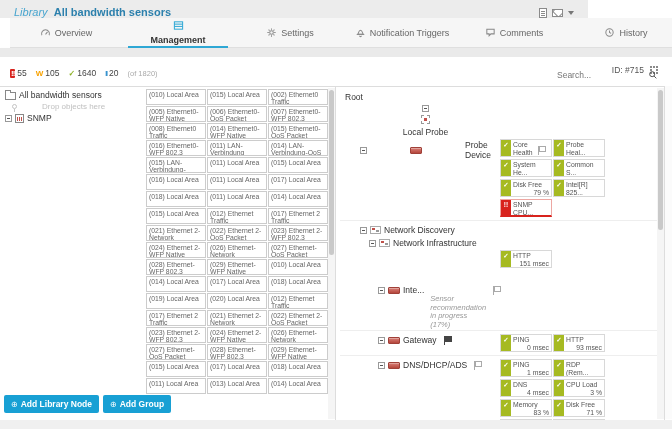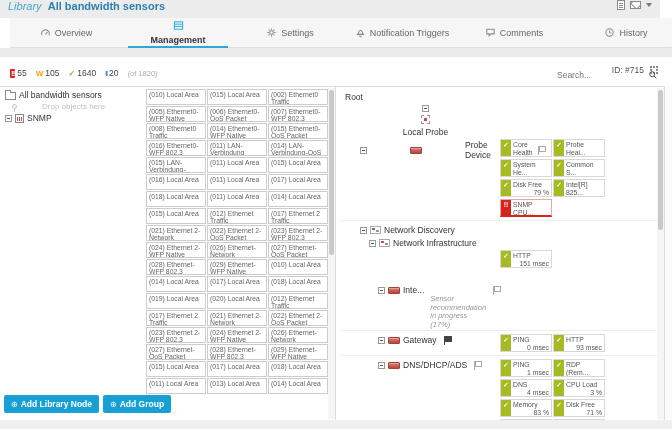--- a/index.html
+++ b/index.html
@@ -1,21 +1,21 @@
 <!DOCTYPE html>
 <html><head>
 <meta charset="utf-8">
 <style>
   * { margin:0; padding:0; box-sizing:border-box; }
   html,body { width:672px; height:429px; overflow:hidden; background:#fff;
     font-family:"Liberation Sans", sans-serif; position:relative; }
 
   
-  .header { position:absolute; left:0; top:0; width:660px; height:18px;
-    background:#ececec; display:flex; align-items:flex-start; padding:0 8px; }
+  .header { position:absolute; left:0; top:0; width:588px; height:18px;
+    background:#ececec; display:flex; align-items:flex-end; padding:0 14px; }
   .title { font-size:11px; }
   .t1 { font-style:italic; color:#48a5cf; }
   .t2 { color:#2c80ad; font-weight:bold; margin-left:3px; }
   .hicons { margin-left:auto; display:flex; align-items:center; gap:5px; }
   .hic-doc { width:8px; height:10px; border:1px solid #8a8a8a; background:#fff; position:relative; }
   .hic-doc::after { content:""; position:absolute; left:1px; top:2px; width:4px; height:1px;
     background:#8a8a8a; box-shadow:0 2px 0 #8a8a8a, 0 4px 0 #8a8a8a; }
   .hic-env { width:11px; height:8px; border:1px solid #8a8a8a; background:#fff; position:relative; overflow:hidden; }
   .hic-env::after { content:""; position:absolute; left:0; top:-3px; width:7px; height:7px;
     background:#fff; border:1px solid #8a8a8a; transform:rotate(45deg); left:1px; }

